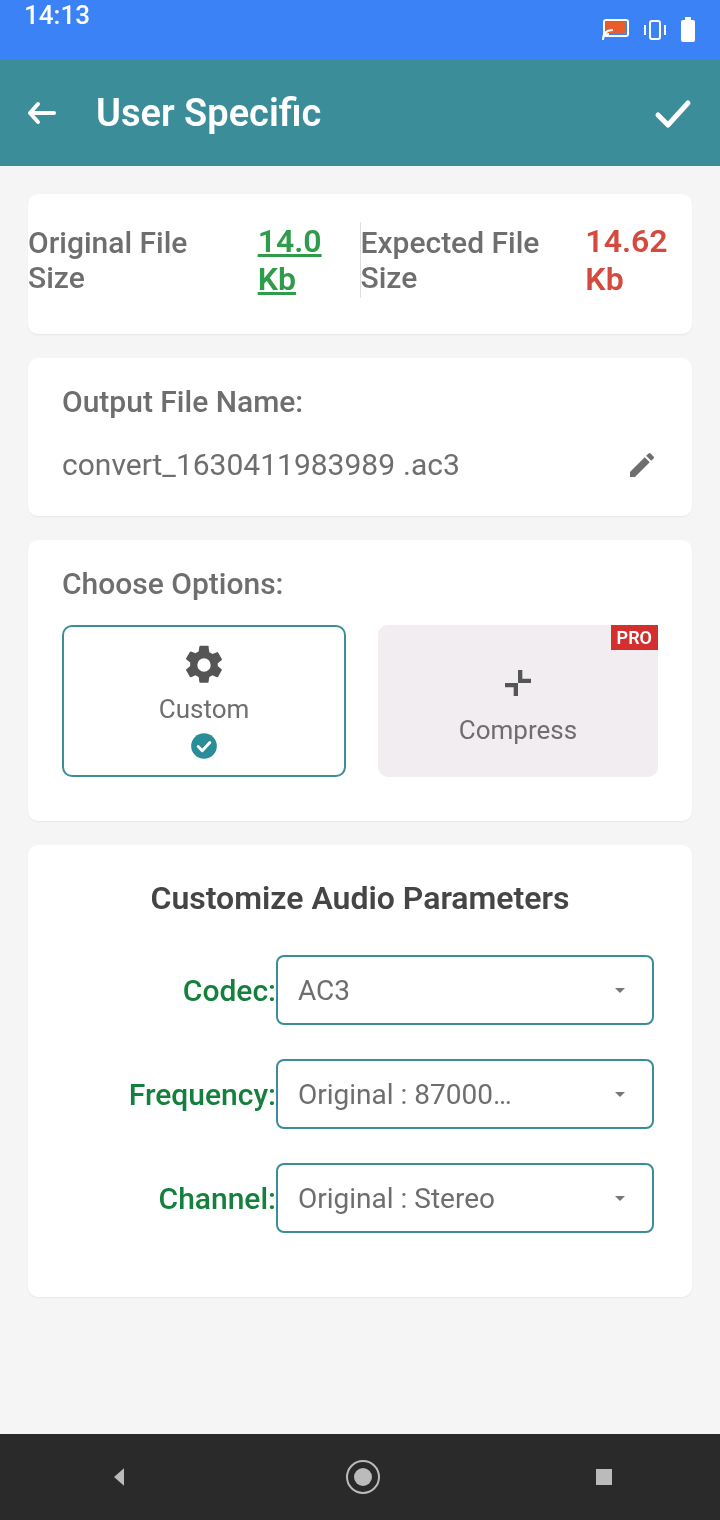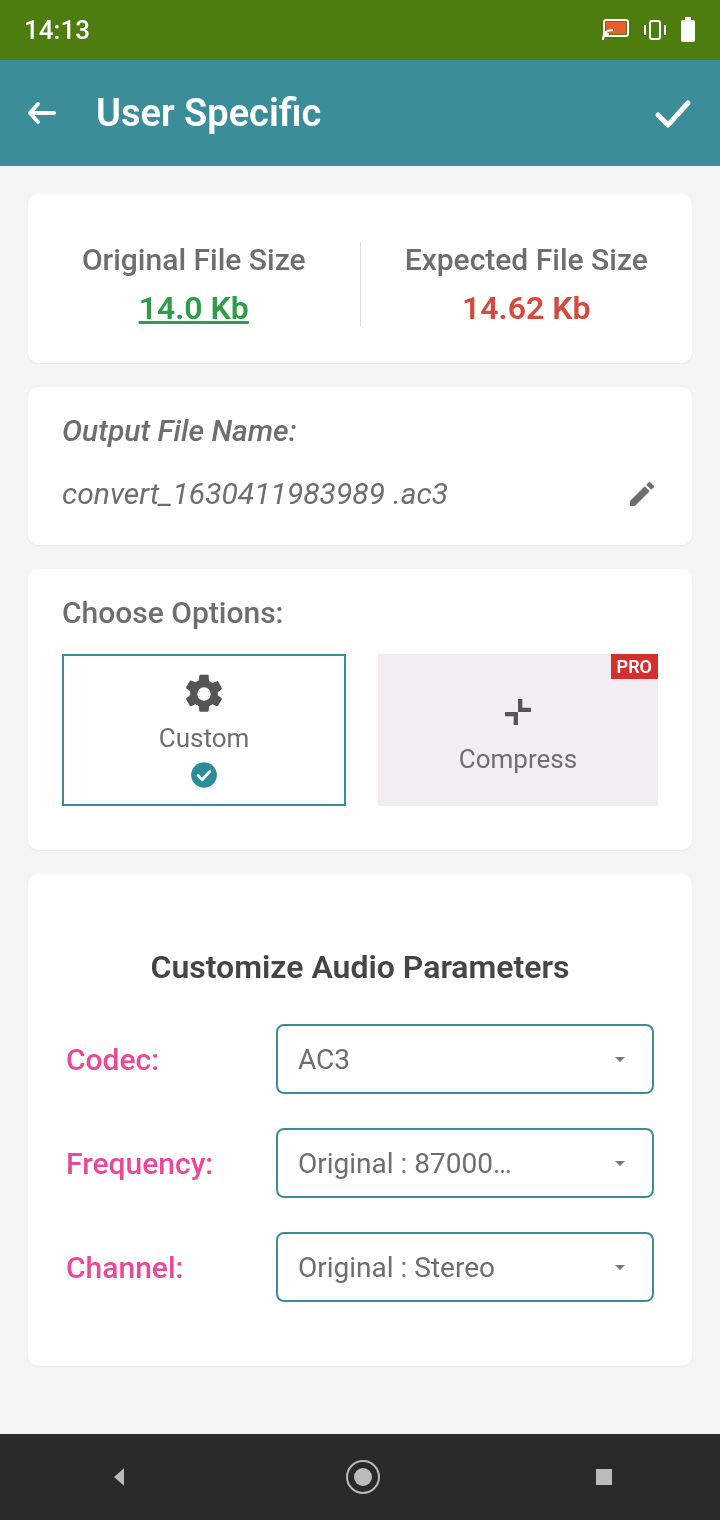--- a/index.html
+++ b/index.html
@@ -1,60 +1,60 @@
 <!DOCTYPE html>
 <html><head>
 <meta charset="utf-8">
 <style>
 * { margin: 0; padding: 0; box-sizing: border-box; font-family: -apple-system, BlinkMacSystemFont, "Segoe UI", Roboto, sans-serif; }
 body { width: 720px; height: 1520px; background: #f5f5f5; display: flex; flex-direction: column; overflow: hidden; }
 
-.statusbar { background: #4d7c0f; height: 60px; display: flex; justify-content: space-between; align-items: center; padding: 0 24px; color: #fff; }
+.statusbar { background: #3b82f6; height: 60px; display: flex; justify-content: space-between; padding: 0 24px; color: #fff; }
 .status-time { font-size: 26px; font-weight: 500; }
 .status-icons { display: flex; align-items: center; gap: 12px; }
 .status-icons svg { display: block; }
 
 .appbar { background: #3b8e99; height: 106px; display: flex; align-items: center; padding: 0 24px; color: #fff; gap: 36px; }
 .appbar-title { font-size: 38px; font-weight: 600; flex: 1; }
 .appbar svg { display: block; }
 
 .content { flex: 1; padding: 28px 28px 0 28px; display: flex; flex-direction: column; gap: 24px; overflow: hidden; }
 
 .card { background: #fff; border-radius: 10px; box-shadow: 0 1px 2px rgba(0,0,0,0.06); }
 
 .filesize-card { display: flex; padding: 28px 0 36px 0; }
-.fs-col { flex: 1; display: flex; flex-direction: column; align-items: center; gap: 12px; margin-top: 20px; }
+.fs-col { flex: 1; display: flex; flex-direction: row; align-items: center; gap: 23px; }
 .fs-col-left { border-right: 1px solid #ddd; }
 .fs-label { font-size: 30px; color: #6e6e6e; font-weight: 500; }
 .fs-value { font-size: 32px; font-weight: 600; }
 .fs-green { color: #2e9c49; text-decoration: underline; }
 .fs-red { color: #d44a3f; }
 
-.output-card { padding: 26px 34px 34px 34px; font-style: italic; }
+.output-card { padding: 26px 34px 34px 34px; }
 .output-label { font-size: 30px; color: #6e6e6e; font-weight: 500; margin-bottom: 28px; }
 .output-row { display: flex; align-items: center; gap: 8px; }
 .output-name { font-size: 30px; color: #6e6e6e; }
 .output-ext { font-size: 30px; color: #6e6e6e; flex: 1; }
 .edit-icon { color: #6e6e6e; }
 
 .options-card { padding: 26px 34px 44px 34px; }
 .options-title { font-size: 30px; color: #6e6e6e; font-weight: 500; margin-bottom: 24px; }
 .options-row { display: flex; gap: 32px; }
-.option-box { flex: 1; height: 152px; border-radius: 0; display: flex; flex-direction: column; align-items: center; justify-content: center; gap: 6px; position: relative; }
+.option-box { flex: 1; height: 152px; border-radius: 10px; display: flex; flex-direction: column; align-items: center; justify-content: center; gap: 6px; position: relative; }
 .option-custom { border: 2px solid #3b8e99; background: #fff; }
 .option-compress { background: #f2edf0; }
 .option-label { font-size: 26px; color: #6e6e6e; }
 .option-compress .option-label { color: #6e6e6e; }
 .check-badge { margin-top: 2px; }
 .pro-badge { position: absolute; top: 0; right: 0; background: #d32f2f; color: #fff; font-size: 18px; font-weight: 600; padding: 2px 6px; }
 
 .params-card { padding: 34px 38px 30px 38px; }
-.params-title { font-size: 32px; font-weight: 600; color: #454545; text-align: center; margin-bottom: 38px; margin-top: 40px; }
+.params-title { font-size: 32px; font-weight: 600; color: #454545; text-align: center; margin-bottom: 38px; }
 .param-row { display: flex; align-items: center; margin-bottom: 34px; }
-.param-label { width: 210px; font-size: 30px; color: #ec4899; font-weight: 500; }
+.param-label { width: 210px; font-size: 30px; color: #15803d; font-weight: 500; text-align: right; }
 .param-select { flex: 1; border: 2px solid #3b8e99; border-radius: 8px; height: 70px; display: flex; align-items: center; justify-content: space-between; padding: 0 20px; }
 .param-value { font-size: 28px; color: #6e6e6e; white-space: nowrap; overflow: hidden; text-overflow: ellipsis; }
 .param-chevron { color: #6e6e6e; flex-shrink: 0; margin-left: 10px; }
 
 .navbar { background: #2a2a2a; height: 86px; display: flex; align-items: center; justify-content: space-around; }
 .navbar svg { display: block; }
 </style>
 </head>
 <body>
 

